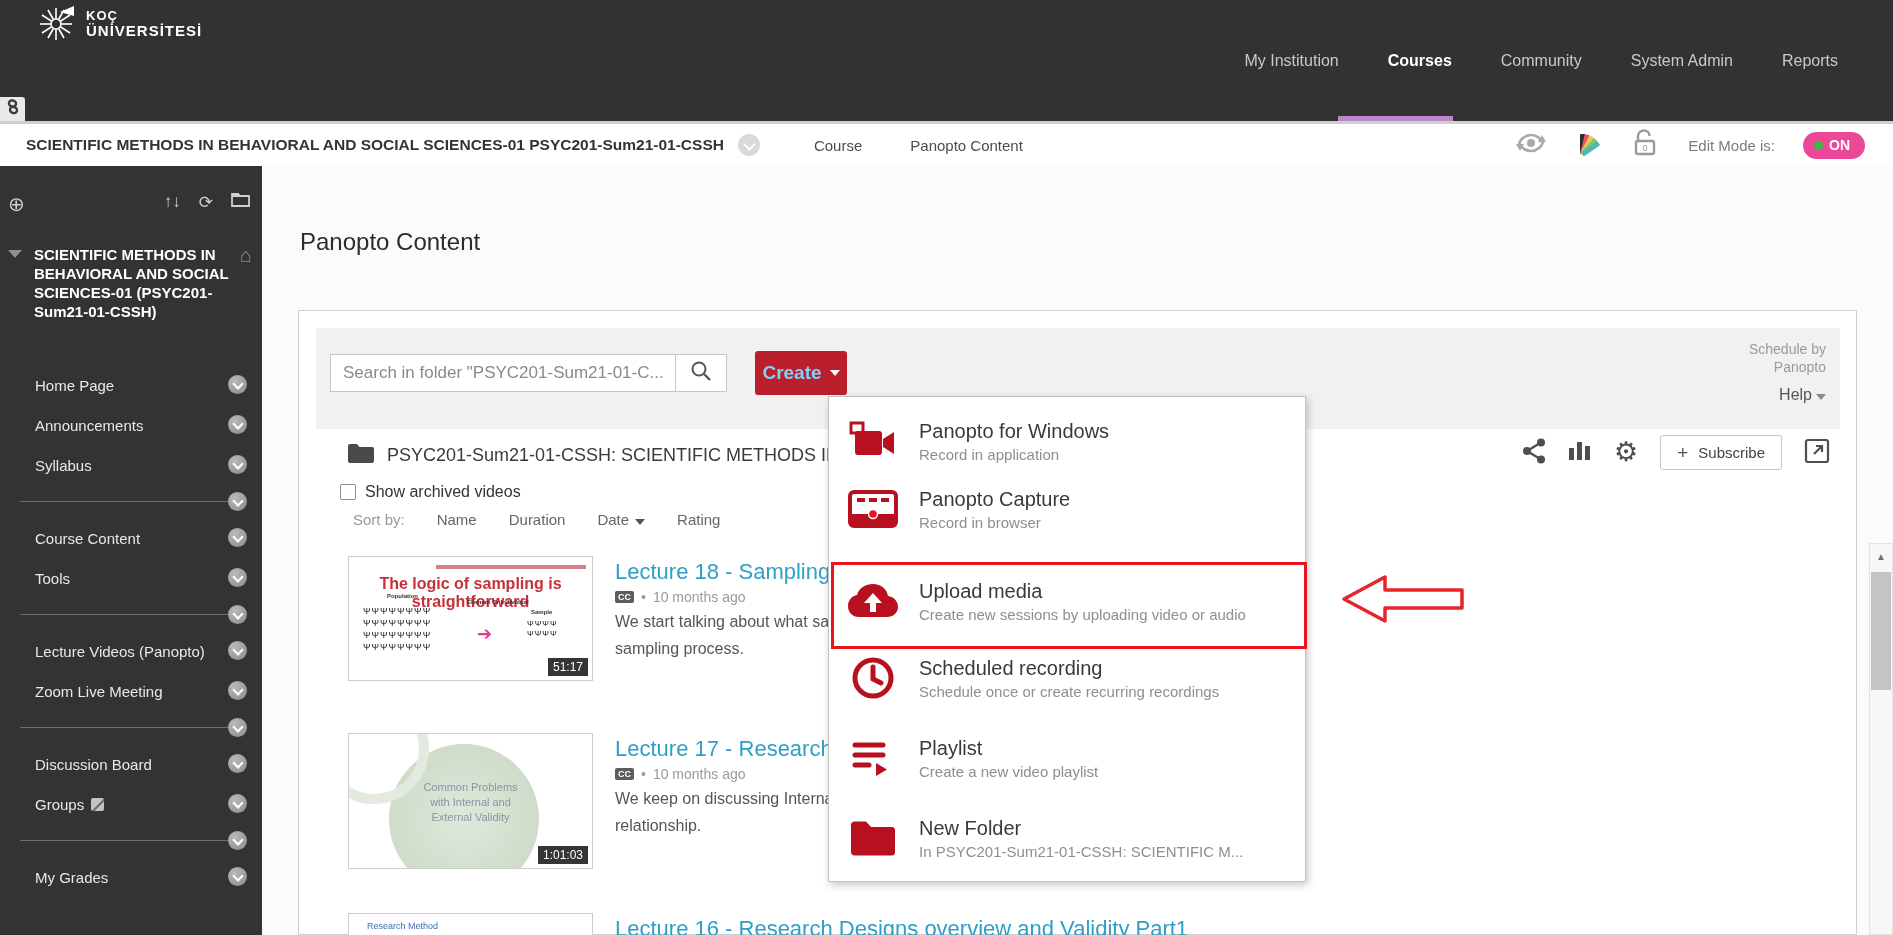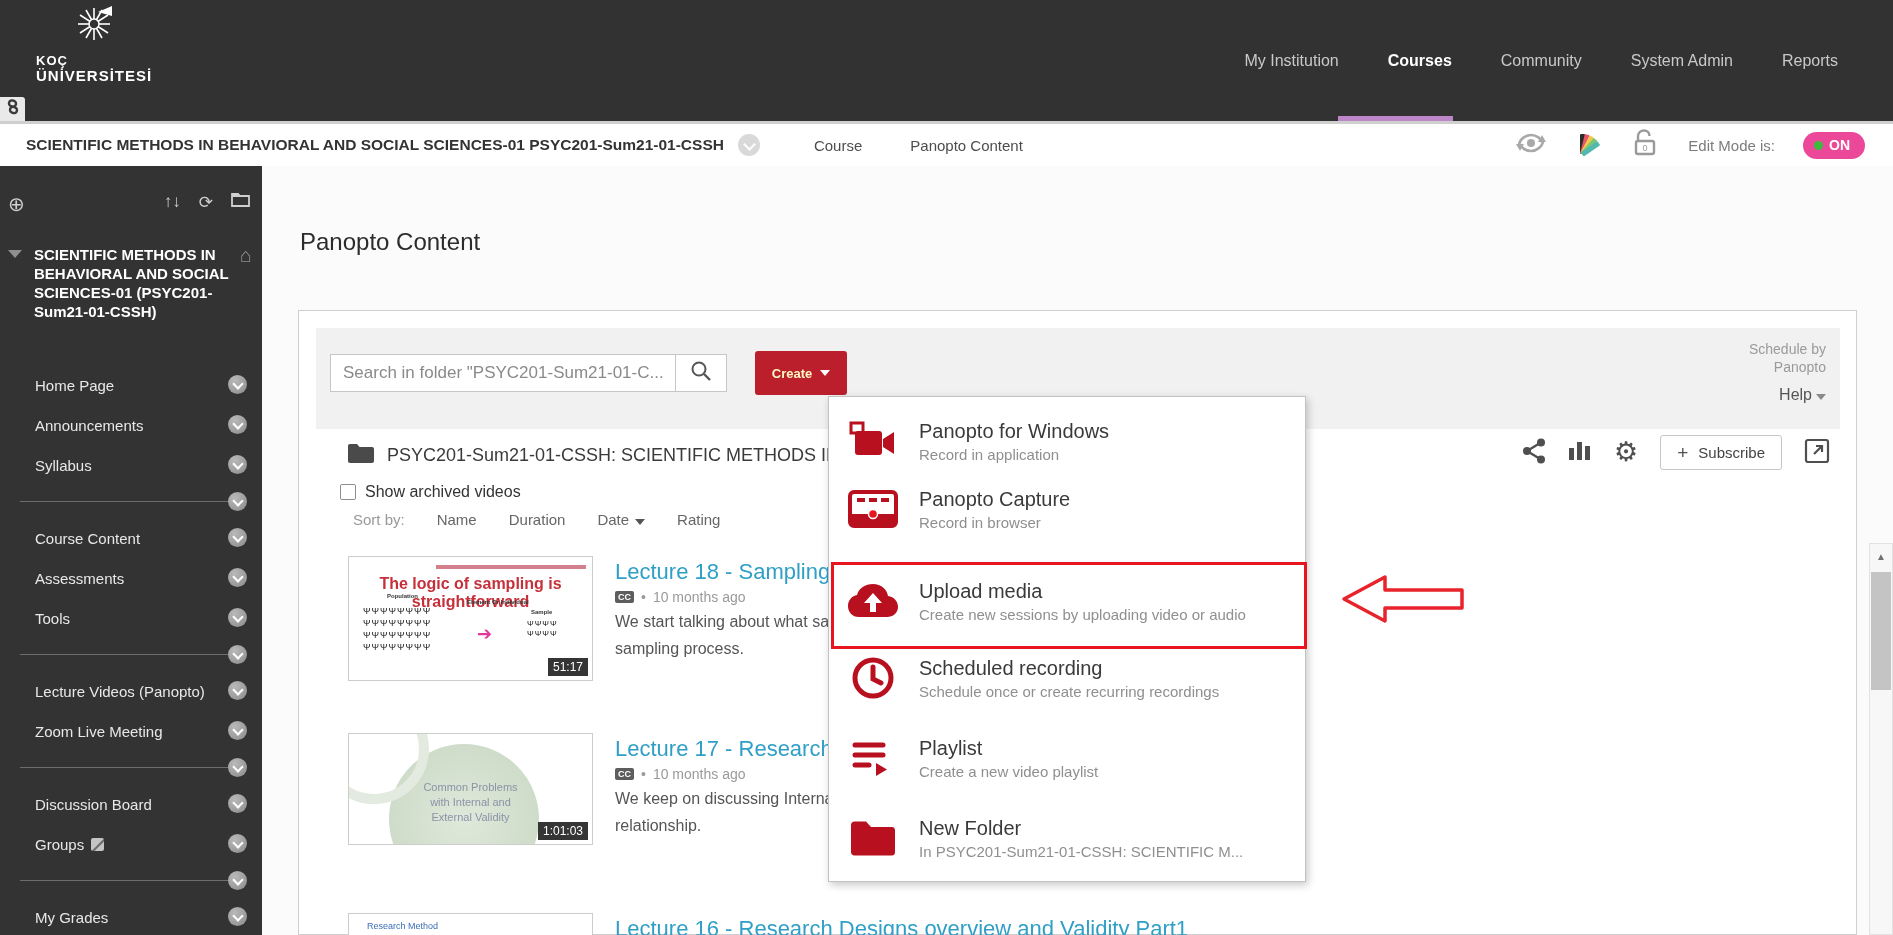--- a/index.html
+++ b/index.html
@@ -1,21 +1,21 @@
 <!DOCTYPE html>
 <html><head>
 <meta charset="utf-8">
 <style>
   html,body{margin:0;padding:0;}
   body{width:1893px;height:935px;position:relative;overflow:hidden;
        font-family:"Liberation Sans","DejaVu Sans",sans-serif;background:#fbfbfb;}
 
   
   .header{position:absolute;left:0;top:0;width:1893px;height:121px;background:#323232;border-bottom:3px solid #cfcfcf;}
-  .logo{position:absolute;left:36px;top:4px;display:flex;align-items:center;gap:10px;color:#fff;flex-direction:column;}
+  .logo{position:absolute;left:36px;top:4px;display:flex;align-items:center;gap:10px;color:#fff;}
   .logo-text{font-weight:bold;line-height:1.05;letter-spacing:1px;}
   .logo-text .l1{font-size:13px;}
   .logo-text .l2{font-size:15px;}
   .topnav{position:absolute;right:55px;top:52px;display:flex;gap:49px;font-size:16px;color:#c9c9c9;}
   .topnav .navitem{cursor:pointer;}
   .topnav .active{color:#fff;font-weight:bold;}
   .nav-underline{position:absolute;left:1338px;top:116px;width:115px;height:5px;background:#bd86c8;}
   .link-tab{position:absolute;left:0;top:97px;width:25px;height:24px;background:#e9e9e9;border-radius:0 3px 0 0;display:flex;align-items:center;justify-content:center;}
 
   
@@ -50,21 +50,21 @@
   .hidden-ico{width:13px;height:13px;background:#c4c4c4;margin-left:7px;position:relative;overflow:hidden;border-radius:2px;}
   .hidden-ico::after{content:"";position:absolute;left:-2px;top:5px;width:22px;border-top:2px solid #6a6a6a;transform:rotate(-45deg);}
 
   
   .page-title{position:absolute;left:300px;top:228px;font-size:24px;color:#2c2c2c;}
   .panel{position:absolute;left:298px;top:310px;width:1559px;height:625px;background:#fff;border:1px solid #cfcfcf;box-sizing:border-box;}
   .graybar{position:absolute;left:17px;top:17px;width:1524px;height:101px;background:#f1f1f1;}
   .search-input{position:absolute;left:14px;top:26px;width:346px;height:38px;border:1px solid #c6c6c6;box-sizing:border-box;background:#fff;font-size:17px;color:#333;padding:0 12px;font-family:inherit;}
   .search-input::placeholder{color:#8a8a8a;}
   .search-btn{position:absolute;left:359px;top:26px;width:52px;height:38px;background:#fff;border:1px solid #c6c6c6;box-sizing:border-box;display:flex;align-items:center;justify-content:center;cursor:pointer;}
-  .create-btn{position:absolute;left:439px;top:23px;width:92px;height:44px;background:#bb1f2c;border-radius:3px;color:#fef9c3;font-weight:bold;font-size:13px;display:flex;align-items:center;justify-content:center;gap:8px;cursor:pointer;}
+  .create-btn{position:absolute;left:439px;top:23px;width:92px;height:44px;background:#bb1f2c;border-radius:3px;color:#7dd3fc;font-weight:bold;font-size:19px;display:flex;align-items:center;justify-content:center;gap:8px;cursor:pointer;}
   .create-caret{width:0;height:0;border-left:5px solid transparent;border-right:5px solid transparent;border-top:6px solid #fff;}
   .powered{position:absolute;right:14px;top:12px;text-align:right;font-size:14px;color:#9a9a9a;line-height:18px;}
   .help{position:absolute;right:14px;top:58px;font-size:16px;color:#555;cursor:pointer;}
   .help .hcaret{display:inline-block;width:0;height:0;border-left:5px solid transparent;border-right:5px solid transparent;border-top:6px solid #8a8a8a;margin-left:4px;}
 
   .folder-row{position:absolute;left:49px;top:132px;display:flex;align-items:center;gap:13px;font-size:18px;color:#3a3a3a;}
   .actions-row{position:absolute;right:26px;top:124px;display:flex;align-items:center;gap:22px;color:#555;}
   .subscribe-btn{border:1px solid #c6c6c6;border-radius:3px;background:#fff;height:33px;display:flex;align-items:center;gap:10px;padding:0 16px;font-size:15px;color:#444;cursor:pointer;}
   .plus-glyph{font-size:19px;color:#555;}
   .cbx-row{position:absolute;left:41px;top:172px;display:flex;align-items:center;gap:9px;font-size:16px;color:#333;}
@@ -233,24 +233,20 @@
       </div>
     <div class="side-item">
         <span>Syllabus</span>
         <span class="badge-chev"></span>
       </div>
     <div class="side-div">
         <span class="badge-chev"></span>
       </div>
     <div class="side-item">
         <span>Course Content</span>
-        <span class="badge-chev"></span>
-      </div>
-    <div class="side-item">
-        <span>Assessments</span>
         <span class="badge-chev"></span>
       </div>
     <div class="side-item">
         <span>Tools</span>
         <span class="badge-chev"></span>
       </div>
     <div class="side-div">
         <span class="badge-chev"></span>
       </div>
     <div class="side-item">
@@ -380,21 +376,21 @@
   <div class="vmeta" style="top:278px;">
     <span class="ccbadge">CC</span>
       <span>•</span>
       <span>10 months ago</span>
   </div>
   <div class="vdesc" style="top:297px;">
     <div>We start talking about what sa</div>
     <div>sampling process.</div>
   </div>
 
-  <div class="thumb" style="top:422px;width:245px;height:112px;">
+  <div class="thumb" style="top:422px;width:245px;height:136px;">
     <div class="t2-blob1"></div>
     <div class="t2-blob2"></div>
     <div class="t2-text">
       <div>Common Problems</div>
       <div>with Internal and</div>
       <div>External Validity</div>
     </div>
     <span class="dur">1:01:03</span>
   </div>
   <div class="vtitle" style="top:425px;">Lecture 17 - Research</div>

